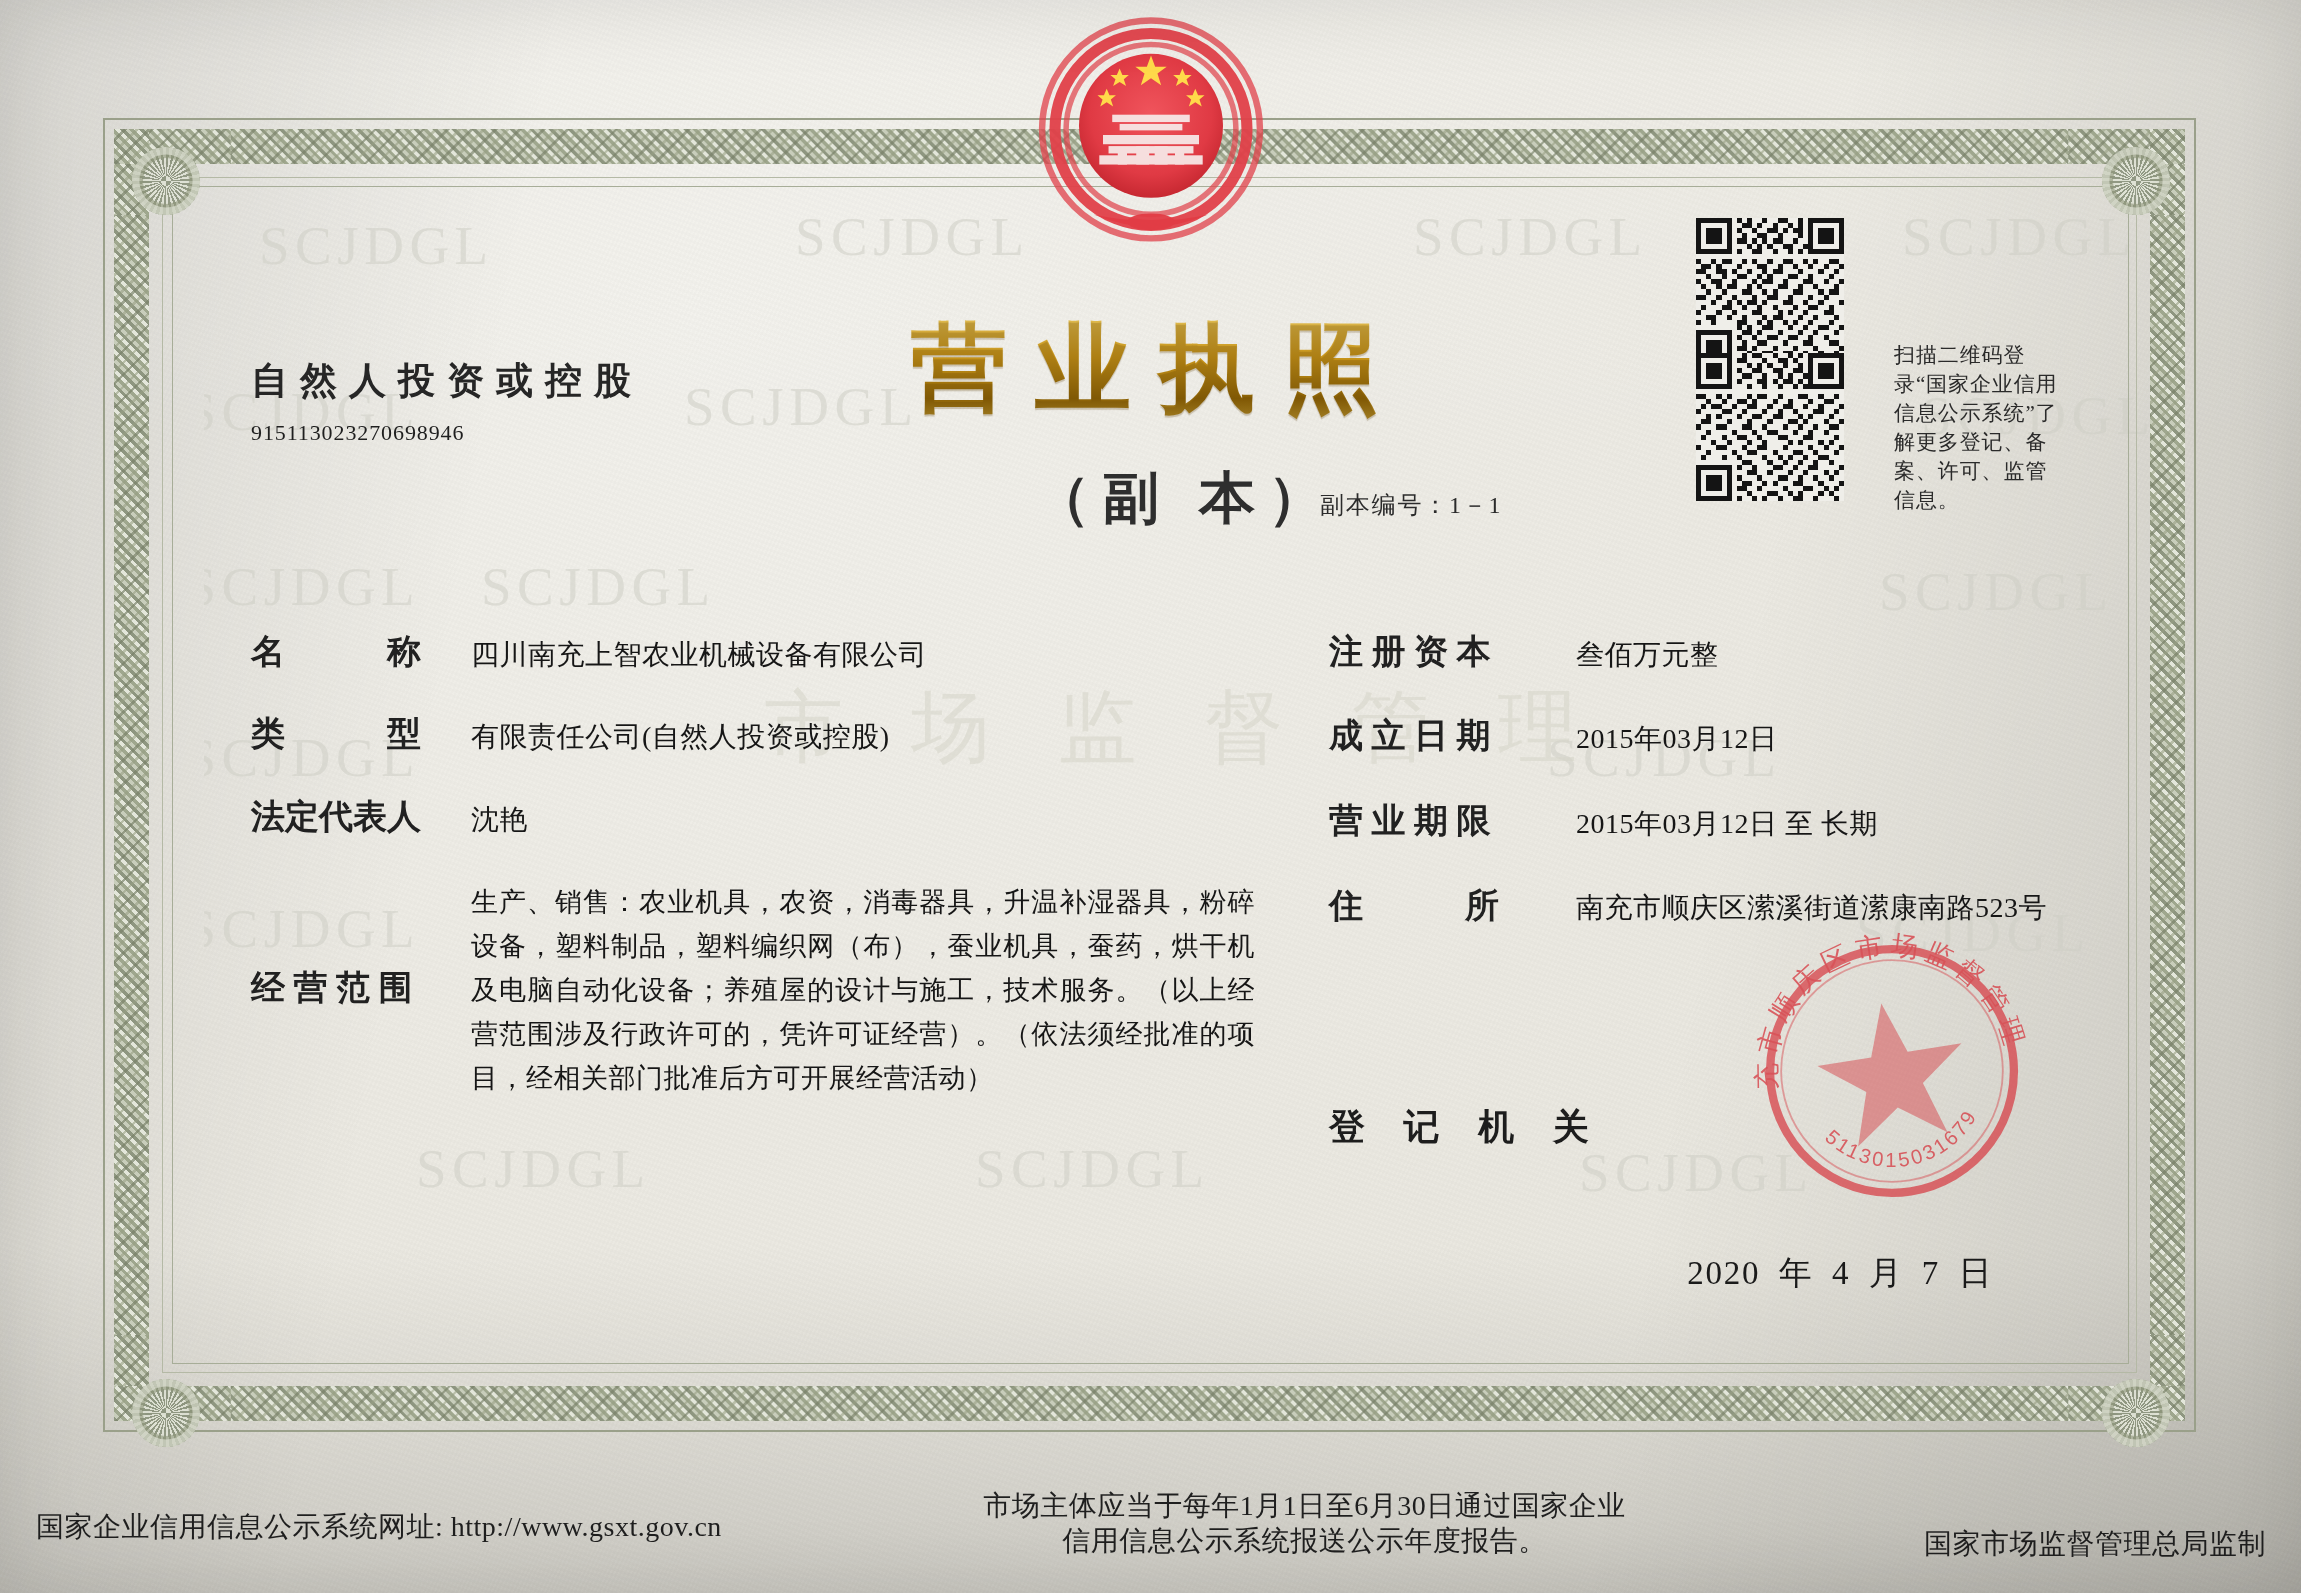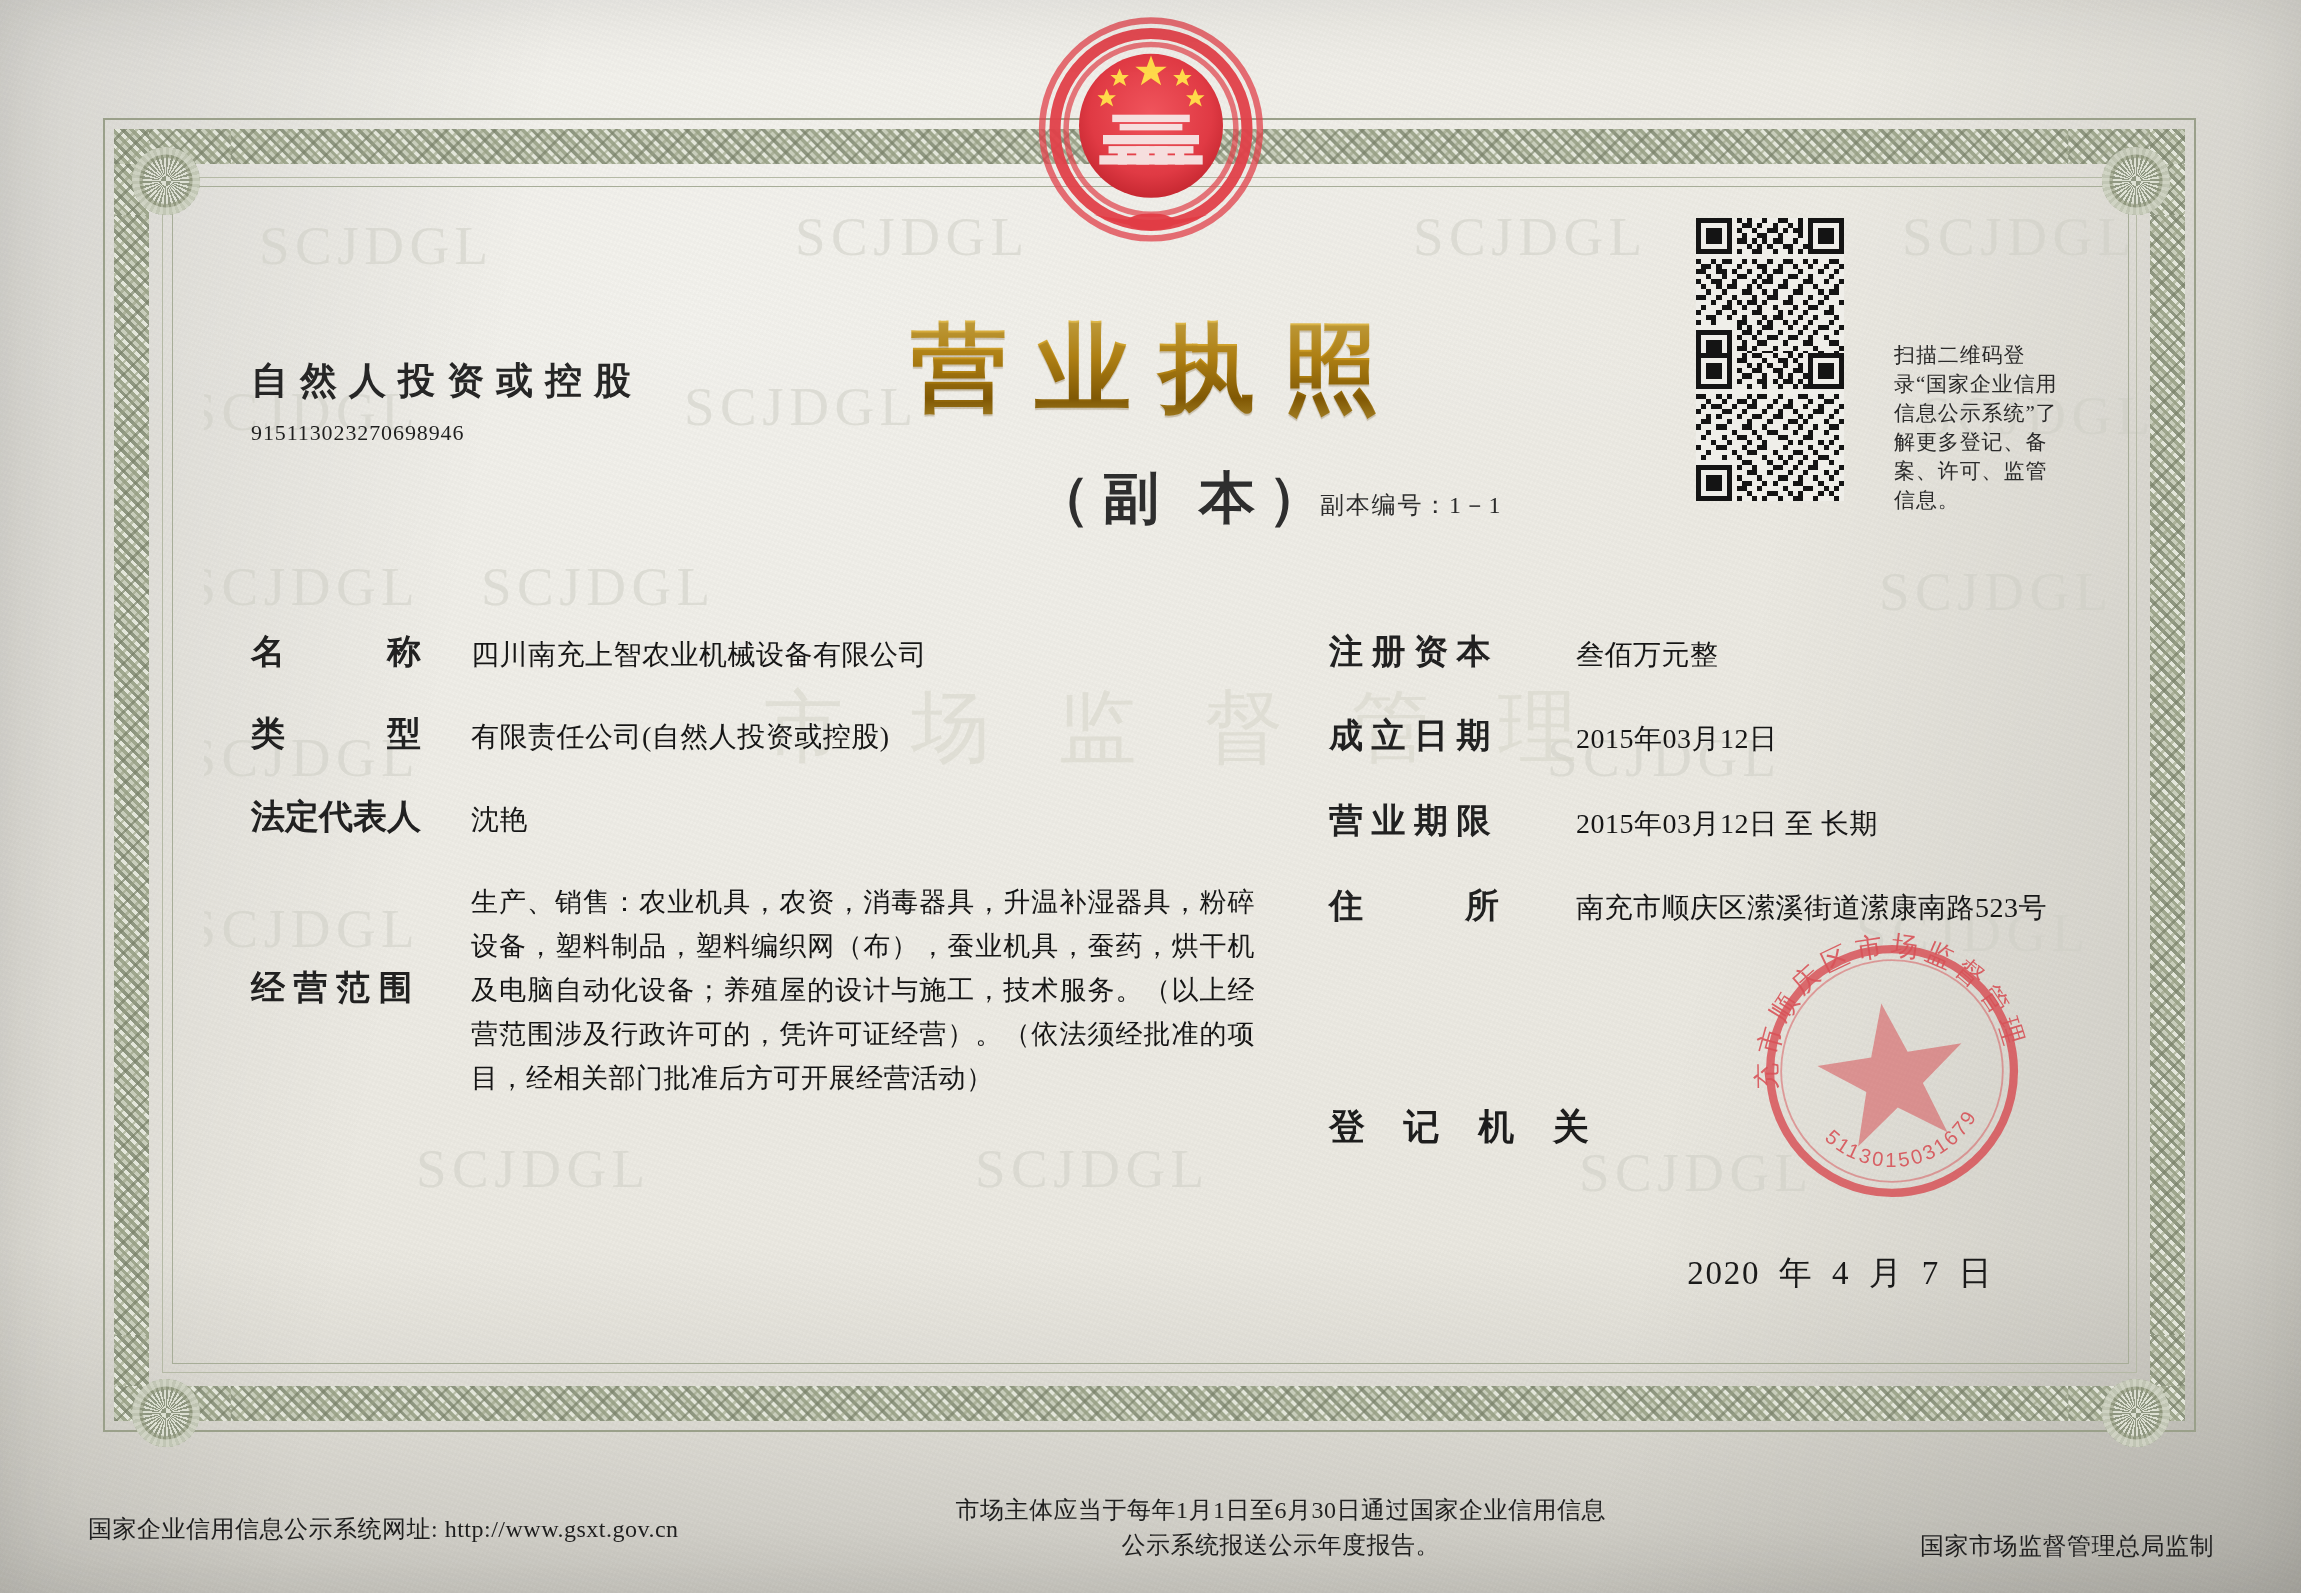--- a/index.html
+++ b/index.html
@@ -332,22 +332,22 @@
 
   
   .footer{
     position:absolute;
     left:0;right:0;
     bottom:31px;
     z-index:7;
     display:flex;
     align-items:flex-start;
     justify-content:space-between;
-    padding:0 88px;
-    font-size:24px;
+    padding:0 36px;
+    font-size:28px;
     color:#1f1f1f;
     letter-spacing:0.5px;
   }
   .footer .mid{
     text-align:center;
     line-height:35px;
     width:665px;
     margin-left:-37px;
   }
   .footer .left{ padding-top:20px; }

